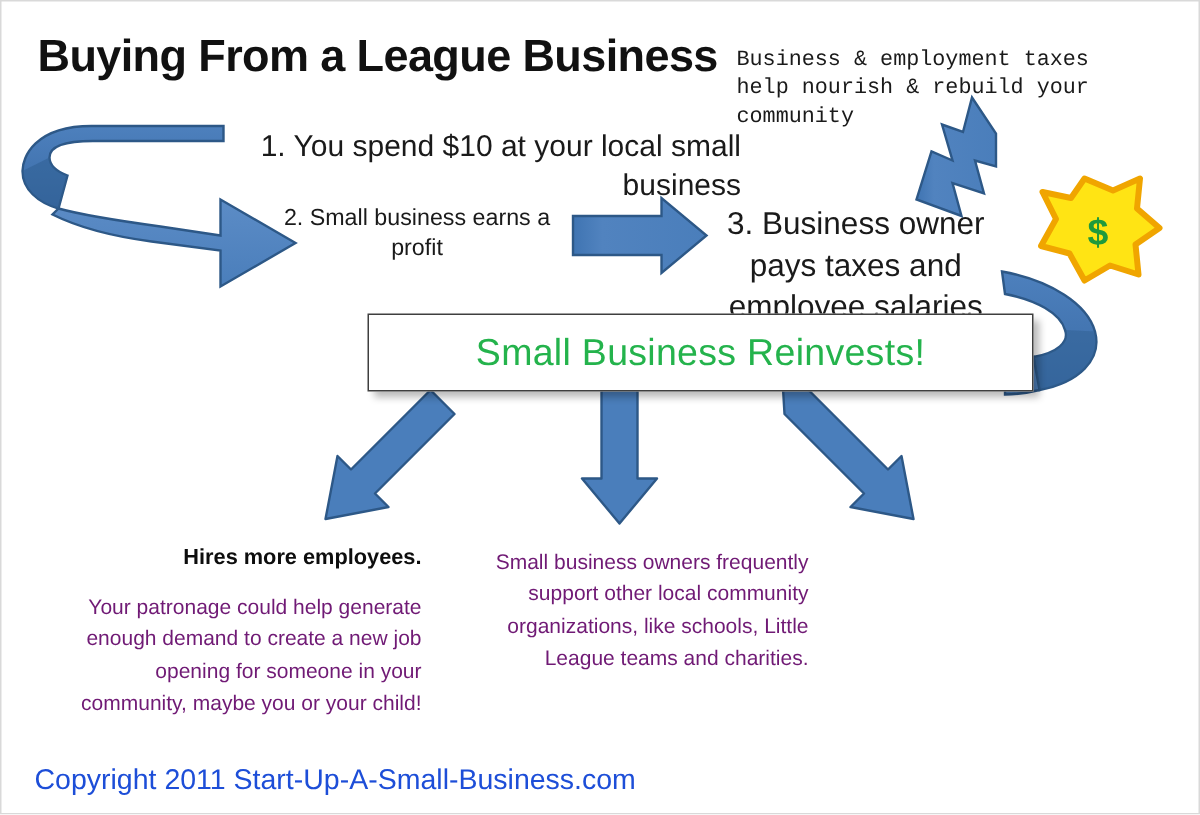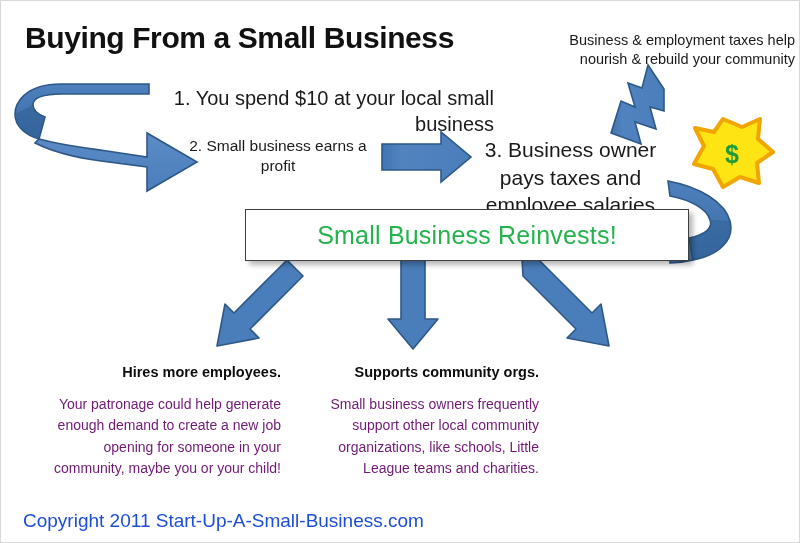--- a/index.html
+++ b/index.html
@@ -33,25 +33,26 @@
   }
 
   
   .txt {
     position: absolute;
     color: #1a1a1a;
     line-height: 1.32;
   }
 
   #note-taxes {
-    left: 532px;
+    left: 490px;
     top: 30px;
     width: 262px;
-    text-align: right;
+    text-align: left;
     font-size: 14.5px;
+    font-family: Liberation Mono, monospace;
   }
 
   #step1 {
     left: 148px;
     top: 84px;
     width: 345px;
     font-size: 20px;
     text-align: right;
   }
 
@@ -138,21 +139,21 @@
   }
   #arrows-back { z-index: 2; }
   #arrows-front { z-index: 4; }
   #star-layer  { z-index: 5; }
 </style>
 </head>
 <body>
 
 <div id="canvas">
 
-  <div id="title">Buying From a Small Business</div>
+  <div id="title">Buying From a League Business</div>
 
   <svg id="arrows-back" class="svglayer" viewBox="0 0 800 543" xmlns="http://www.w3.org/2000/svg">
     <defs>
       <linearGradient id="gTop" x1="0" y1="0" x2="0" y2="1">
         <stop offset="0%" stop-color="#4d80bd"></stop>
         <stop offset="100%" stop-color="#3a6ba6"></stop>
       </linearGradient>
       <linearGradient id="gBot" x1="0" y1="0" x2="0" y2="1">
         <stop offset="0%" stop-color="#5c8cc6"></stop>
         <stop offset="100%" stop-color="#4a7ebb"></stop>
@@ -222,20 +223,19 @@
   <div id="banner">
     <span id="banner-text">Small Business Reinvests!</span>
   </div>
 
   <div id="col-1" class="col">
     <div class="col-head">Hires more employees.</div>
     <div class="col-body">Your patronage could help generate enough demand to create a new job opening for someone in your community, maybe you or your child!</div>
   </div>
 
   <div id="col-2" class="col">
-    <div class="col-head">Supports community orgs.</div>
     <div class="col-body">Small business owners frequently support other local community organizations, like schools, Little League teams and charities.</div>
   </div>
 
 
   <div id="footer">Copyright 2011 Start-Up-A-Small-Business.com</div>
 
 </div>
 
 </body></html>

